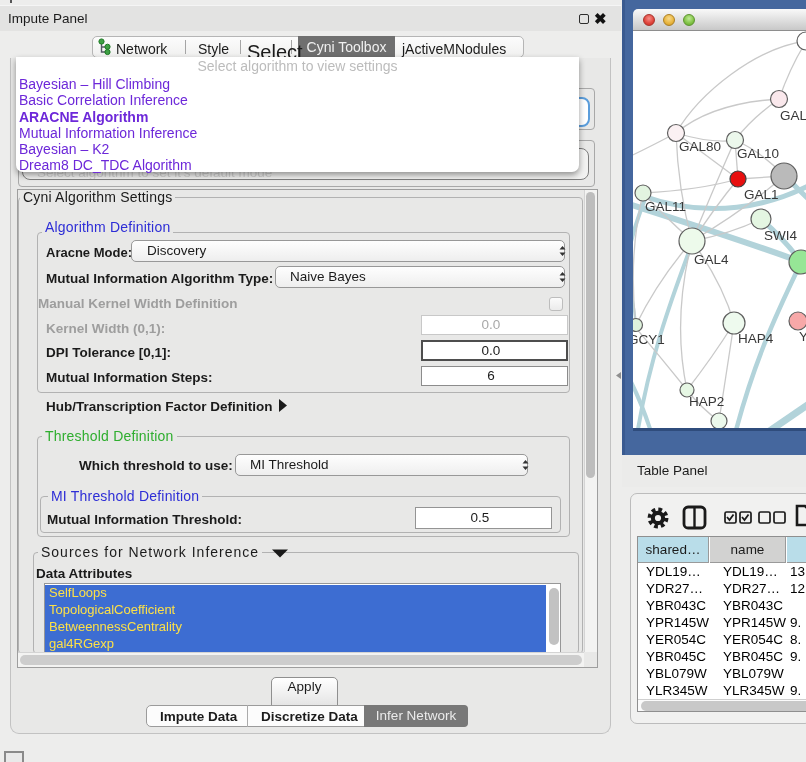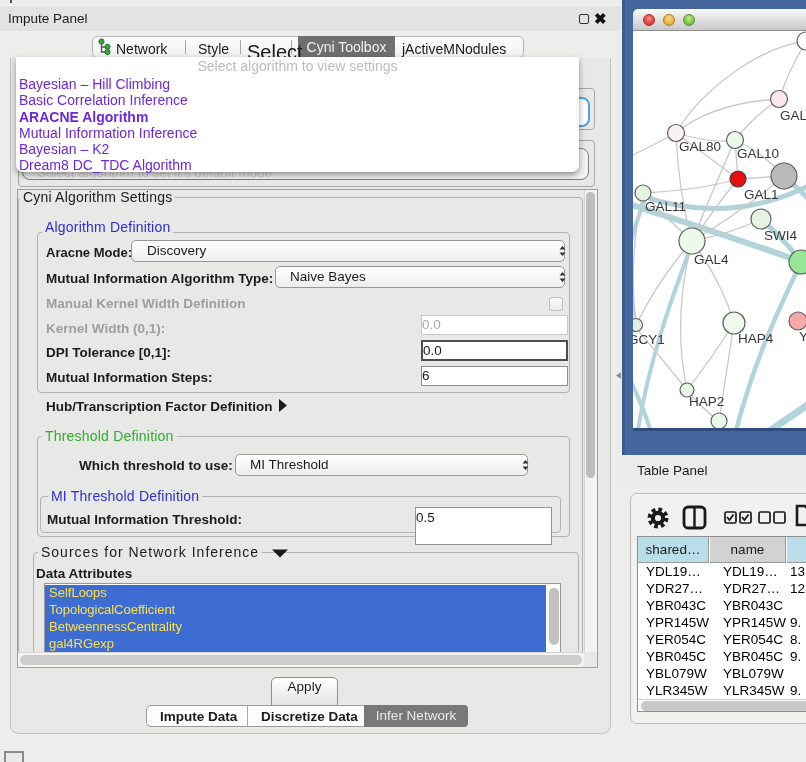--- a/index.html
+++ b/index.html
@@ -3,21 +3,21 @@
 <style>
 *{margin:0;padding:0;box-sizing:border-box}
 html,body{width:806px;height:762px;overflow:hidden}
 body{position:relative;font-family:"Liberation Sans",sans-serif;background:#ededec;font-size:13.5px;color:#1b1b1b}
 .ab{position:absolute}
 .b{font-weight:bold}
 .grp{position:absolute;border:1px solid #b2b2b2;border-radius:4px}
 .gt{position:absolute;background:#e8e8e7;padding:0 3px;line-height:15px;font-size:14px;letter-spacing:.2px;white-space:nowrap}
 .combo{position:absolute;border:1px solid #989898;border-radius:5px;background:linear-gradient(#fefefe,#eeeeee);line-height:20px;white-space:nowrap}
 .combo .ar{position:absolute;right:6px;top:0;height:100%;display:flex;flex-direction:column;justify-content:center;color:#333}
-.fld{position:absolute;background:#fff;text-align:left;padding-right:7px;line-height:18px}
+.fld{position:absolute;background:#fff;text-align:center;padding-right:7px;line-height:18px}
 .lbl{position:absolute;font-weight:bold;white-space:nowrap}
 svg{position:absolute;overflow:visible}
 </style></head>
 <body>
 
 <div class="ab" style="left:10px;top:0;width:2px;height:3px;background:#555"></div>
 
 <div class="ab" style="left:0;top:5px;width:621px;height:26px;background:#e3e3e2;border-top:1px solid #f5f5f5;line-height:26px;padding-left:8px">Impute Panel</div>
 <div class="ab" style="left:579px;top:14px;width:10px;height:10px;border:1.5px solid #2d2d2d;border-radius:2px"></div>
 <div class="ab" style="left:594px;top:10px;font-size:15px;font-weight:bold;color:#111">✖</div>
@@ -57,21 +57,21 @@
       <svg width="9" height="12" viewBox="0 0 9 12">
         <path d="M1.5 4.5 L4.5 1 L7.5 4.5 Z M1.5 7.5 L4.5 11 L7.5 7.5 Z" fill="#333"></path>
       </svg>
     </span></div>
 <div class="lbl" style="left:46px;top:271px;z-index:3">Mutual Information Algorithm Type:</div>
 <div class="combo" style="left:275px;top:266px;width:290px;height:22px;z-index:3;padding-left:14px">Naive Bayes<span class="ar">
       <svg width="9" height="12" viewBox="0 0 9 12">
         <path d="M1.5 4.5 L4.5 1 L7.5 4.5 Z M1.5 7.5 L4.5 11 L7.5 7.5 Z" fill="#333"></path>
       </svg>
     </span></div>
-<div class="lbl" style="left:46px;top:296px;color:#9e9e9e;z-index:3">Manual Kernel Width Definition</div>
+<div class="lbl" style="left:38px;top:296px;color:#9e9e9e;z-index:3">Manual Kernel Width Definition</div>
 <div class="ab" style="left:549px;top:297px;width:14px;height:14px;border:1px solid #bdbdbd;border-radius:3px;background:linear-gradient(#fbfbfb,#ebebeb);z-index:3"></div>
 <div class="lbl" style="left:46px;top:321px;color:#9e9e9e;z-index:3">Kernel Width (0,1):</div>
 <div class="fld" style="left:421px;top:315px;width:147px;height:20px;border:1px solid #c8c8c8;color:#a8a8a8;z-index:3">0.0</div>
 <div class="lbl" style="left:46px;top:345px;z-index:3">DPI Tolerance [0,1]:</div>
 <div class="fld" style="left:421px;top:340px;width:147px;height:21px;border:2px solid #4e4e4e;line-height:17px;z-index:3">0.0</div>
 <div class="lbl" style="left:46px;top:370px;z-index:3">Mutual Information Steps:</div>
 <div class="fld" style="left:421px;top:366px;width:147px;height:20px;border:1px solid #8c8c8c;z-index:3">6</div>
 
 <div class="lbl" style="left:46px;top:399px;z-index:3">Hub/Transcription Factor Definition</div>
 <svg class="ab" style="left:278px;top:399px;z-index:3" width="10" height="13" viewBox="0 0 10 13">
@@ -82,21 +82,21 @@
 <div class="gt" style="left:42px;top:429px;color:#2fae2f;z-index:3">Threshold Definition</div>
 <div class="lbl" style="left:79px;top:458px;z-index:3">Which threshold to use:</div>
 <div class="combo" style="left:235px;top:454px;width:293px;height:22px;z-index:3;padding-left:14px">MI Threshold<span class="ar">
       <svg width="9" height="12" viewBox="0 0 9 12">
         <path d="M1.5 4.5 L4.5 1 L7.5 4.5 Z M1.5 7.5 L4.5 11 L7.5 7.5 Z" fill="#333"></path>
       </svg>
     </span></div>
 <div class="grp" style="left:40px;top:496px;width:521px;height:37px;z-index:3"></div>
 <div class="gt" style="left:48px;top:489px;color:#2d2dd6;z-index:3">MI Threshold Definition</div>
 <div class="lbl" style="left:47px;top:512px;z-index:3">Mutual Information Threshold:</div>
-<div class="fld" style="left:415px;top:507px;width:137px;height:38px;border:1px solid #949494;line-height:20px;z-index:3">0.5</div>
+<div class="fld" style="left:415px;top:507px;width:137px;height:22px;border:1px solid #949494;line-height:20px;z-index:3">0.5</div>
 
 <div class="grp" style="left:33px;top:552px;width:546px;height:102px;z-index:3"></div>
 <div class="gt" style="left:38px;top:545px;z-index:3;letter-spacing:1px">Sources for Network Inference</div>
 <svg class="ab" style="left:272px;top:549px;z-index:3" width="16" height="9" viewBox="0 0 16 9">
     <path d="M0 0.5 L16 0.5 L8 8.5 Z" fill="#1a1a1a"></path>
   </svg>
 <div class="lbl" style="left:36px;top:566px;z-index:3">Data Attributes</div>
 <div class="ab" style="left:44px;top:583px;width:517px;height:70px;background:#fff;border:1px solid #979797;z-index:3;overflow:hidden">
 <div class="ab" style="left:0;top:1px;width:501px;height:80px;background:#3d6dd2;color:#fde047;font-size:13px;padding-left:4px;line-height:16.9px">SelfLoops<br>TopologicalCoefficient<br>BetweennessCentrality<br>gal4RGexp</div>
 <div class="ab" style="left:504px;top:4px;width:10px;height:57px;background:#c2c2c2;border-radius:5px"></div>

